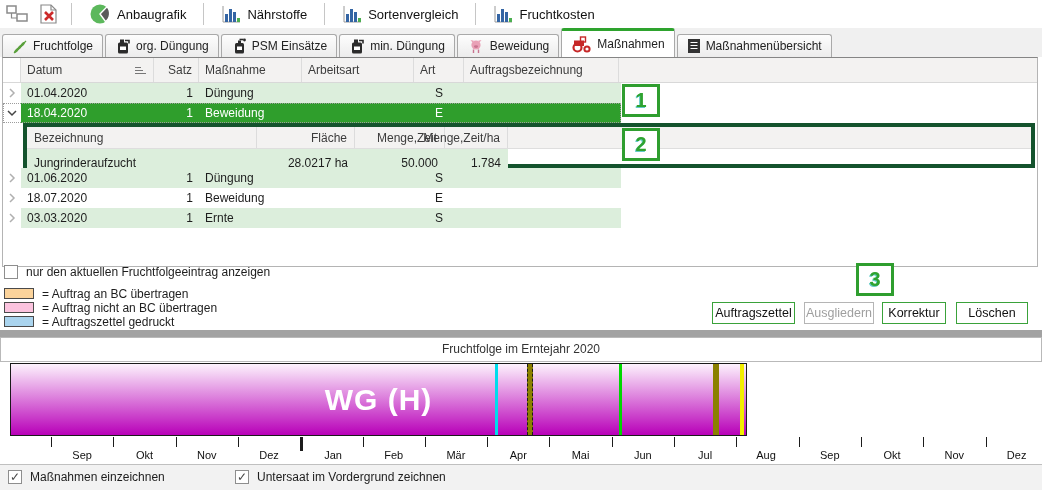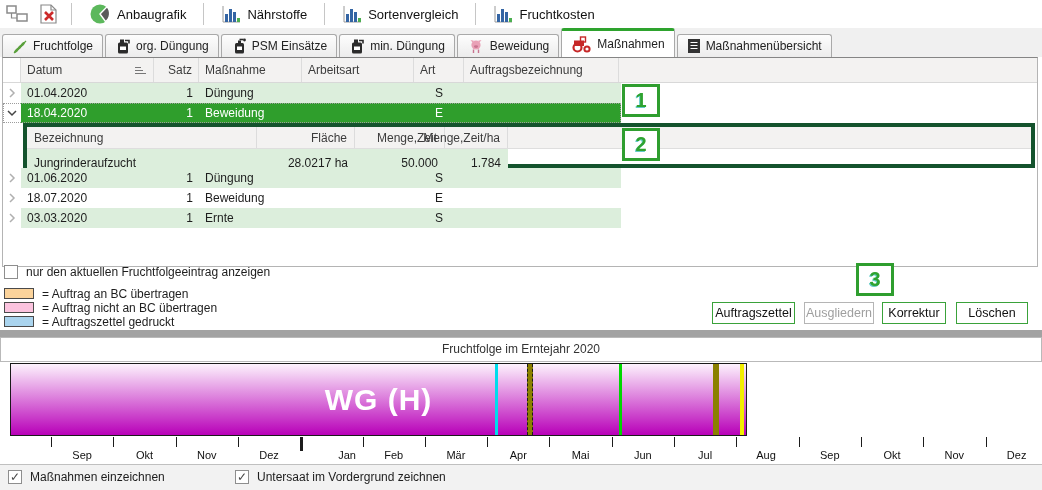--- a/index.html
+++ b/index.html
@@ -424,21 +424,21 @@
   <div class="axis">
       <div class="tick" style="left: 51px;"></div>
       <div class="month-label" style="left: 82.15px;">Sep</div>
       <div class="tick" style="left: 113.3px;"></div>
       <div class="month-label" style="left: 144.45px;">Okt</div>
       <div class="tick" style="left: 175.6px;"></div>
       <div class="month-label" style="left: 206.75px;">Nov</div>
       <div class="tick" style="left: 237.9px;"></div>
       <div class="month-label" style="left: 269.05px;">Dez</div>
       <div class="tick thick" style="left: 300.2px;"></div>
-      <div class="month-label" style="left: 347px;">Jan</div>
+      <div class="month-label" style="left: 333px;">Jan</div>
       <div class="tick" style="left: 362.5px;"></div>
       <div class="month-label" style="left: 393.65px;">Feb</div>
       <div class="tick" style="left: 424.8px;"></div>
       <div class="month-label" style="left: 455.95px;">Mär</div>
       <div class="tick" style="left: 487.1px;"></div>
       <div class="month-label" style="left: 518.25px;">Apr</div>
       <div class="tick" style="left: 549.4px;"></div>
       <div class="month-label" style="left: 580.55px;">Mai</div>
       <div class="tick" style="left: 611.7px;"></div>
       <div class="month-label" style="left: 642.85px;">Jun</div>

